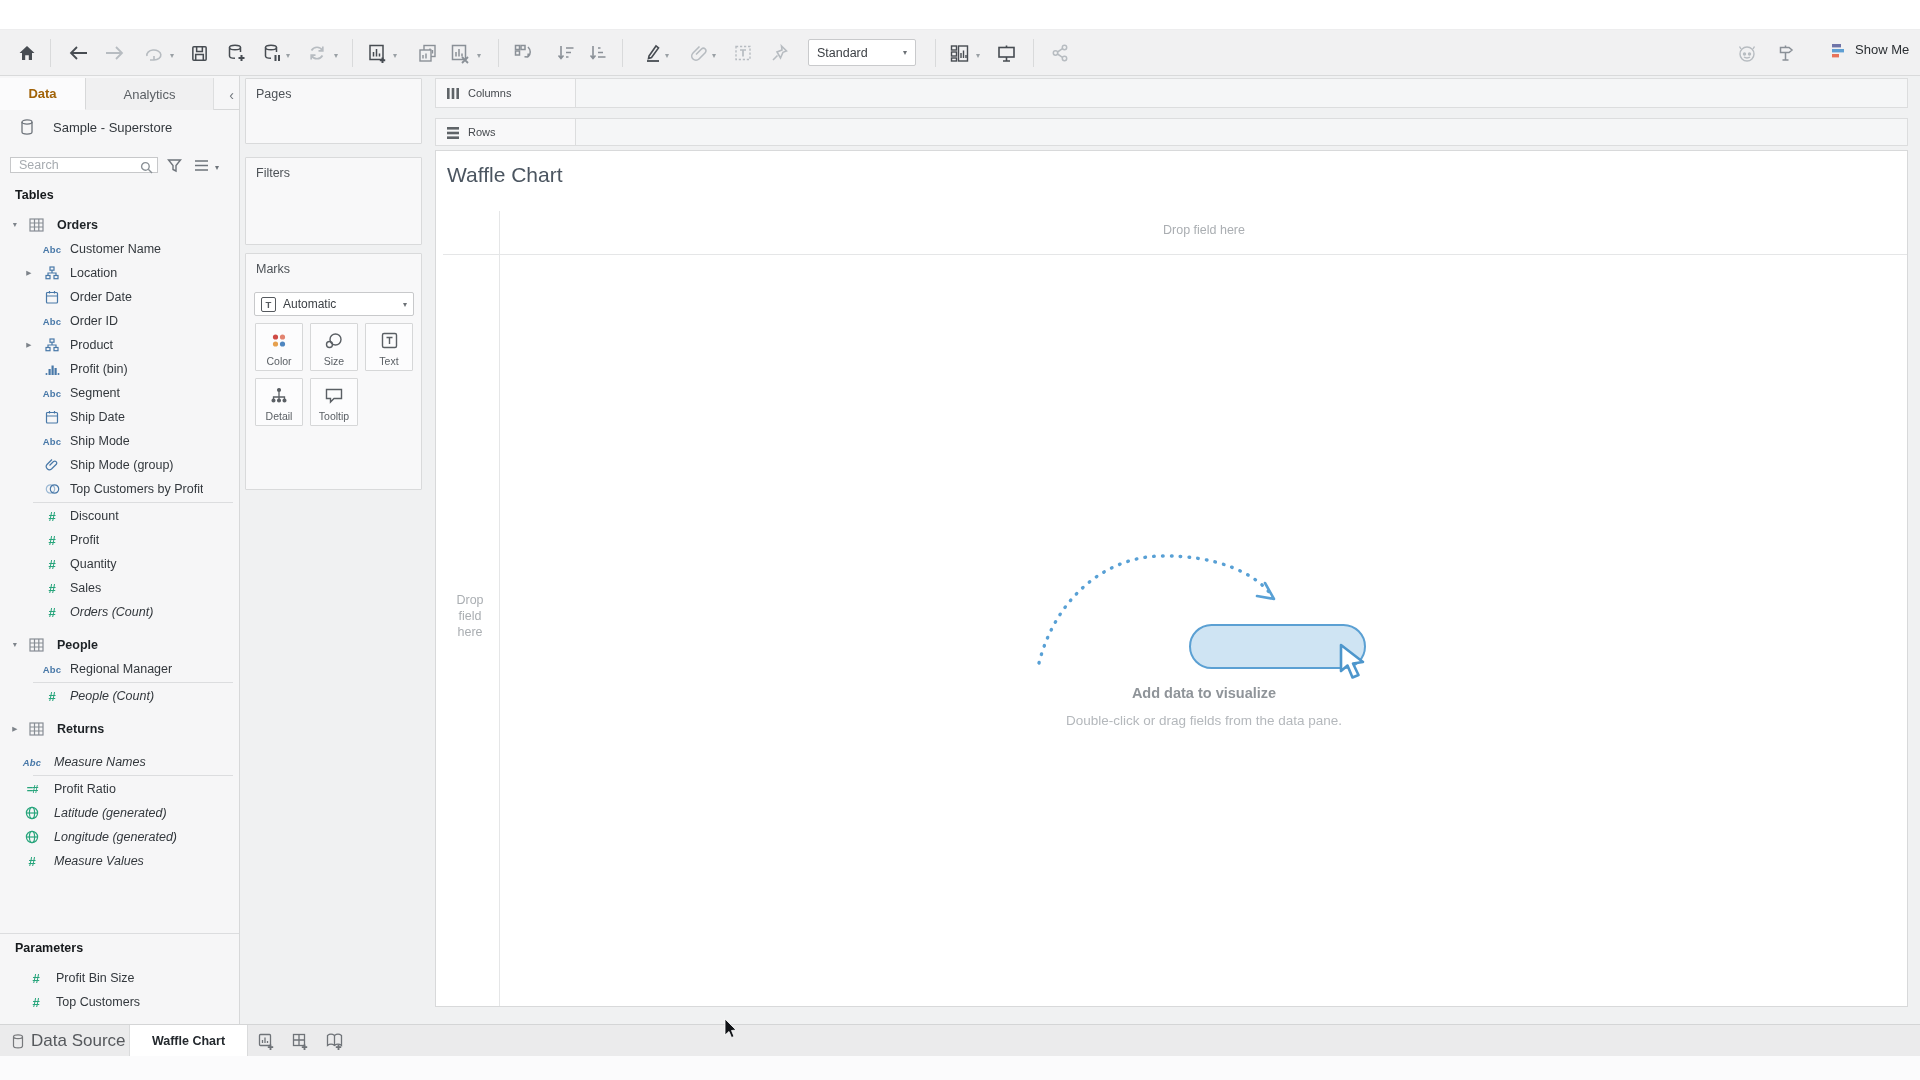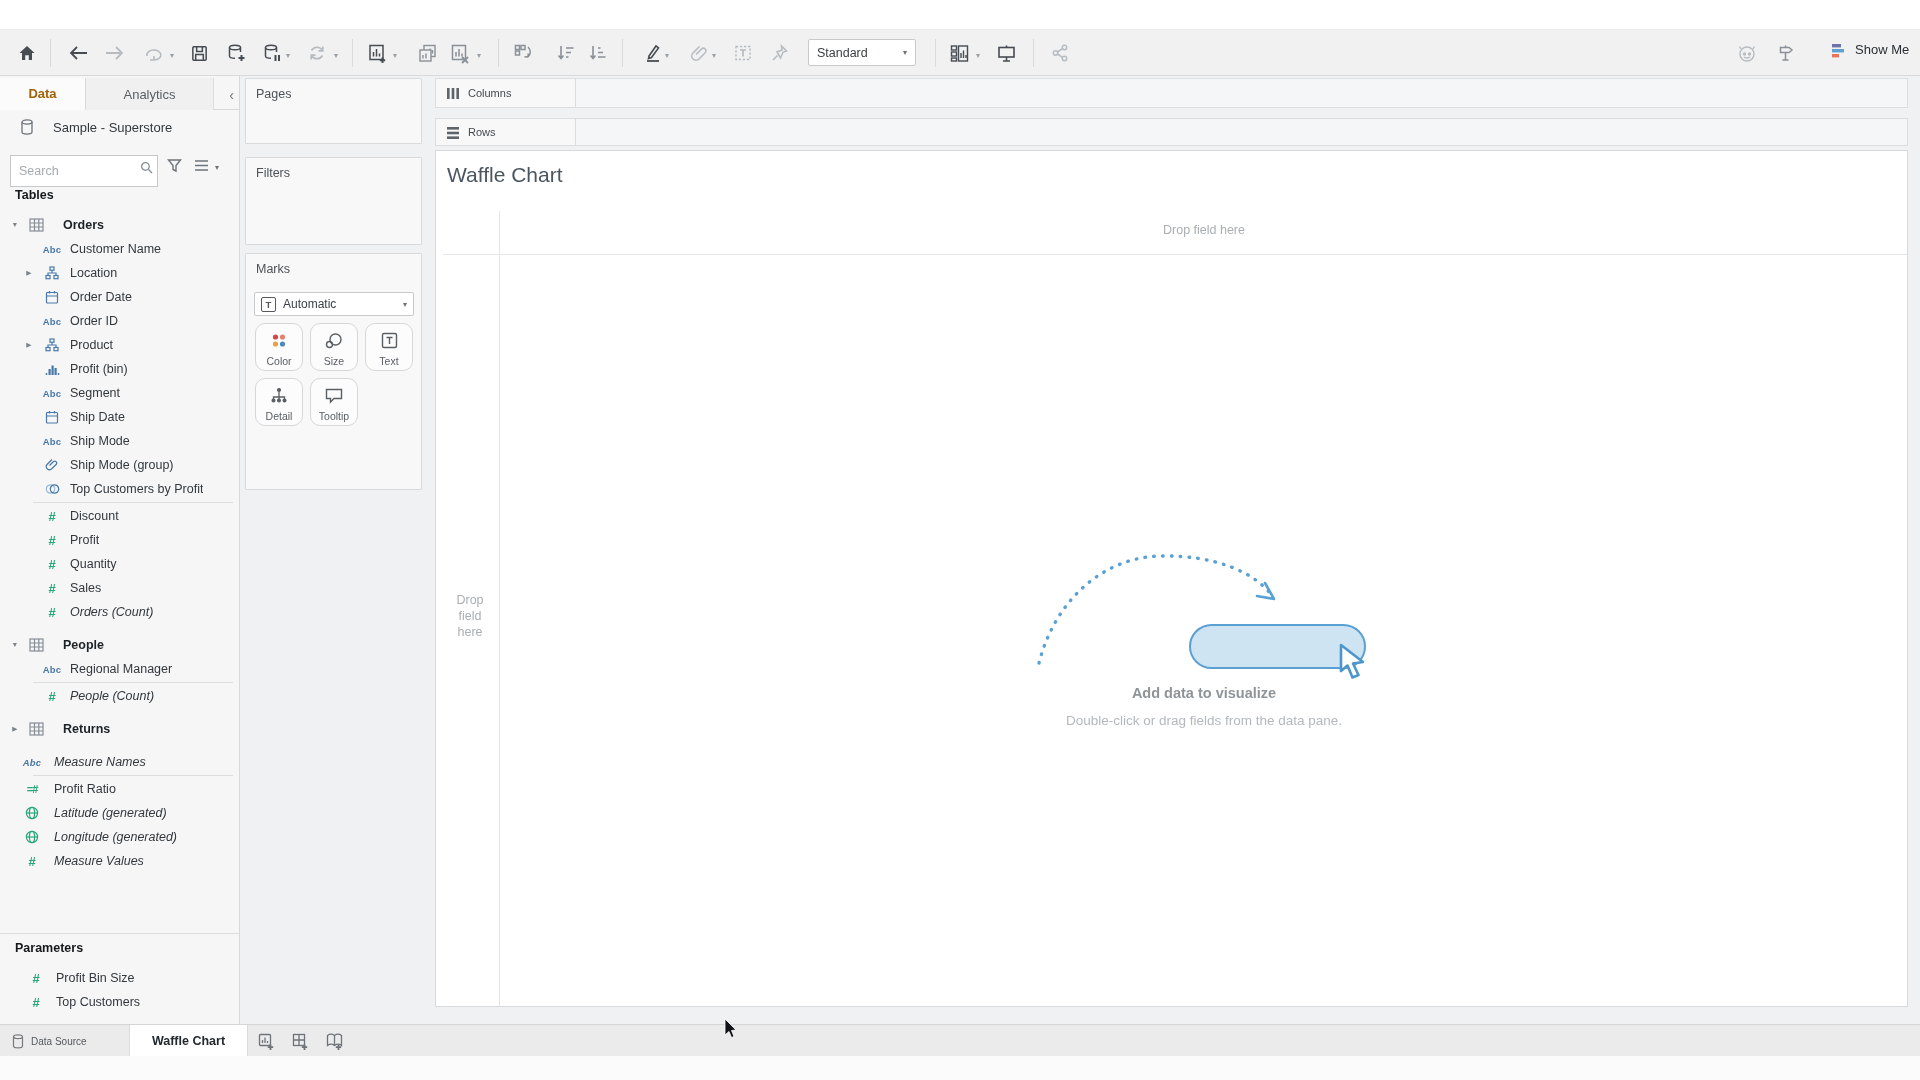--- a/index.html
+++ b/index.html
@@ -22,53 +22,53 @@
   
   .sidebar{left:0;top:76px;width:240px;height:948px;background:#f6f6f7;border-right:1px solid #d7d8d9}
   .sbtabs{position:absolute;left:0;top:2px;width:240px;height:32px;display:flex;border-bottom:1px solid #d7d8d9}
   .sbtab{height:32px;display:flex;align-items:center;justify-content:center;font-size:13px}
   .sbtab.active{width:86px;background:#fbfbfc;border-right:1px solid #d7d8d9;border-bottom:1px solid #fbfbfc;margin-bottom:-1px;font-weight:bold;color:#a16207}
   .sbtab.inactive{width:128px;color:#5a5f64;background:#f0f0f1;border-right:1px solid #dddedf}
   .sbcollapse{position:absolute;right:6px;top:8px;color:#6f747a;font-size:14px;line-height:18px}
   .dsrow{position:absolute;left:0;top:39px;width:240px;height:24px;display:flex;align-items:center;font-size:13px;color:#33383d}
   .searchrow{position:absolute;left:0;top:79px;width:240px;height:24px;display:flex;align-items:center}
   .searchbox{position:relative;margin-left:10px;width:148px;height:24px}
-  .searchbox input{width:148px;height:32px;border:1px solid #c7c8ca;background:#fff;font-family:inherit;font-size:12.5px;color:#b91c1c;padding:0 22px 0 8px;outline:none}
+  .searchbox input{width:148px;height:16px;border:1px solid #c7c8ca;background:#fff;font-family:inherit;font-size:12.5px;color:#b91c1c;padding:0 22px 0 8px;outline:none}
   .searchbox input::placeholder{color:#a6abb0}
   .mag{position:absolute;right:5px;top:5px;color:#8a9096}
   .tableshdr{position:absolute;left:15px;top:112px;font-size:12.5px;font-weight:bold;color:#16191c}
   .flist{position:absolute;left:0;top:137px;width:239px}
   .frow{height:24px;display:flex;align-items:center;font-size:12.5px;color:#33383d;white-space:nowrap}
   .frow.bold{font-weight:bold;color:#1d2226}
   .frow.italic .flabel{font-style:italic}
   .car{width:14px;font-size:8.5px;color:#7d838a;text-align:center;flex:none}
   .ficon{width:20px;display:flex;align-items:center;justify-content:center;flex:none}
   .flabel{overflow:hidden;text-overflow:ellipsis}
-  .lvl-t{padding-left:8px}.lvl-t .ficon{margin-left:4px}.lvl-t .flabel{margin-left:17px}
+  .lvl-t{padding-left:8px}.lvl-t .ficon{margin-left:4px}.lvl-t .flabel{margin-left:11px}
   .lvl-c{padding-left:22px}.lvl-c .ficon{margin-left:6px}.lvl-c .flabel{margin-left:8px}
   .lvl-s{padding-left:22px}.lvl-s .flabel{margin-left:12px}
   .gap{margin-top:9px}
   .fdiv{height:1px;background:#dcdddf;margin:1px 6px 1px 33px}
   .abc{font-size:9.5px;font-weight:bold;color:#4878a8;letter-spacing:.2px}
   .abc.it{font-style:italic}
   .hash{font-size:13px;font-weight:bold;color:#28a57c}
   .calchash{font-size:11px;font-weight:bold;color:#28a57c;letter-spacing:-1px}
   .paramsep{position:absolute;left:0;top:857px;width:239px;height:1px;background:#dcdddf}
   .paramhdr{position:absolute;left:15px;top:865px;font-size:12.5px;font-weight:bold;color:#16191c}
   .paramlist{position:absolute;left:0;top:890px;width:239px}
   .paramlist .frow{padding-left:26px}
   .paramlist .flabel{margin-left:10px}
 
   
   .card{background:#f8f8f9;border:1px solid #d9dadb;border-radius:1px}
   .cardlabel{font-size:12.5px;color:#4d5257;padding:8px 0 0 10px}
   .markdrop{position:absolute;left:8px;top:38px;width:160px;height:24px;background:#fff;border:1px solid #c8c9cb;border-radius:2px;display:flex;align-items:center;padding:0 6px;font-size:12px;color:#3c4045}
   .markdrop .cv{margin-left:auto;font-size:8px;color:#6b7075}
   .tchip{width:15px;height:15px;border:1.3px solid #55595e;border-radius:2px;font-size:9.5px;font-weight:bold;color:#55595e;display:flex;align-items:center;justify-content:center;margin-right:7px}
-  .mbtn{position:absolute;width:48px;height:48px;background:#fcfcfd;border:1px solid #d6d7d8;border-radius:10px;display:flex;flex-direction:column;align-items:center;justify-content:flex-end;padding-bottom:3px}
+  .mbtn{position:absolute;width:48px;height:48px;background:#fcfcfd;border:1px solid #d6d7d8;border-radius:1px;display:flex;flex-direction:column;align-items:center;justify-content:flex-end;padding-bottom:3px}
   .mbtn .micon{position:absolute;top:7px;left:0;width:100%;display:flex;justify-content:center}
   .mbtn .mlabel{font-size:10.5px;color:#5a5f64}
 
   
   .shelf{background:#f5f6f7;border:1px solid #dcddde;display:flex}
   .shelflabel{width:140px;background:#f8f8f9;border-right:1px solid #dcddde;display:flex;align-items:center;padding-left:10px;font-size:11px;color:#45494e}
   .shelflabel .txt{margin-left:8px}
 
   
   .canvas{left:435px;top:150px;width:1473px;height:857px;background:#ffffff;border:1px solid #d8d9da}
@@ -76,21 +76,21 @@
   .vline{position:absolute;left:63px;top:60px;bottom:0;width:1px;background:#e5e6e7}
   .hline{position:absolute;left:7px;top:103px;right:0;height:1px;background:#e5e6e7}
   .droptop{position:absolute;left:63px;top:72px;width:1410px;text-align:center;font-size:12.5px;color:#aaaeb2}
   .dropleft{position:absolute;left:15px;top:441px;width:38px;text-align:center;font-size:12.5px;color:#aaaeb2;line-height:16px}
   .pill{position:absolute;left:753px;top:473px;width:177px;height:45px;border-radius:23px;background:#cfe4f3;border:2.5px solid #5ba0d3}
   .emptyhead{position:absolute;left:468px;top:534px;width:600px;text-align:center;font-size:14.5px;font-weight:bold;color:#8f9499}
   .emptysub{position:absolute;left:468px;top:562px;width:600px;text-align:center;font-size:13.5px;color:#b4b8bc}
 
   
   .tabbar{left:0;top:1024px;width:1920px;height:32px;background:#ebebec;border-top:1px solid #d4d5d6}
-  .dstab{position:absolute;left:0;top:0;width:130px;height:32px;display:flex;align-items:center;border-right:1px solid #dadbdc;font-size:10px;color:#55585c}
+  .dstab{position:absolute;left:0;top:0;width:130px;height:32px;display:flex;align-items:center;border-right:1px solid #dadbdc;font-size:17px;color:#55585c}
   .sheettab{position:absolute;left:130px;top:0;width:118px;height:32px;background:#ffffff;border-right:1px solid #dadbdc;display:flex;align-items:center;justify-content:center;font-size:12.5px;font-weight:bold;color:#24292e}
   .newtab{position:absolute;top:6px;width:22px;height:20px;display:flex;align-items:center;justify-content:center}
   .statusbar{left:0;top:1056px;width:1920px;height:24px;background:#fbfbfc}
   .oscursor{left:722px;top:1018px;width:16px;height:22px}
 </style>
 </head>
 <body>
 
 <div id="app">
 

